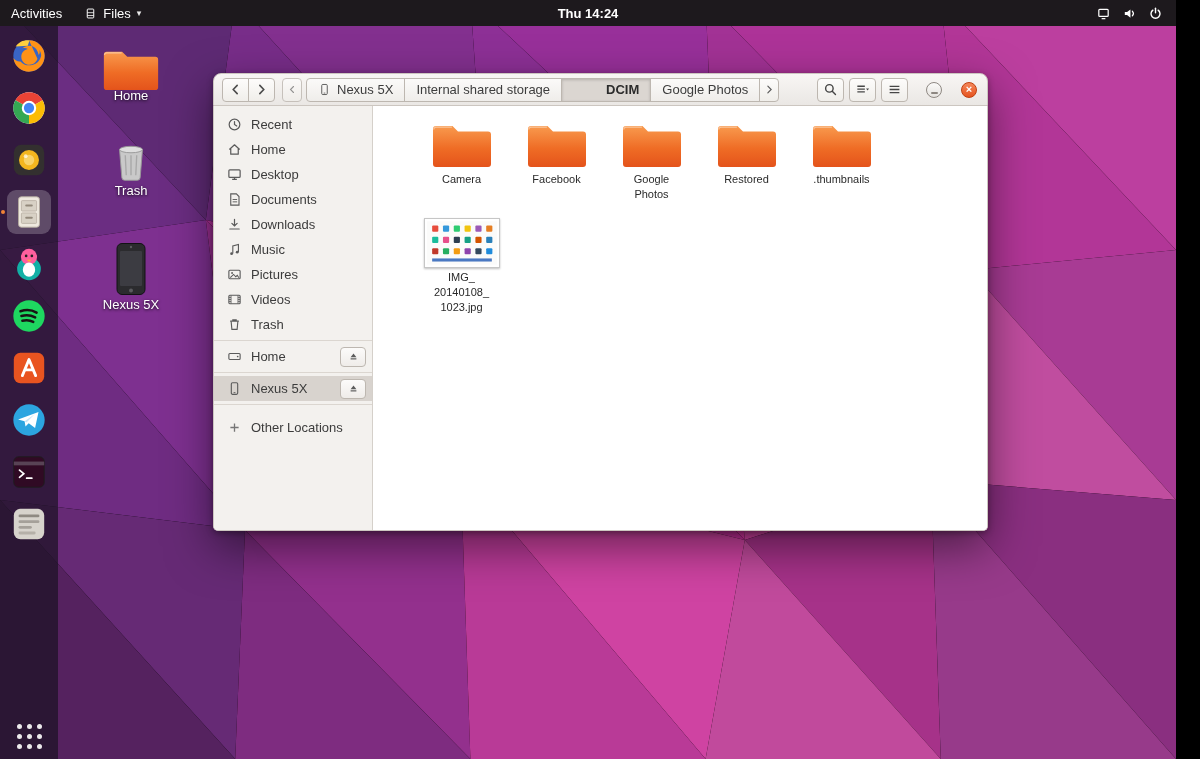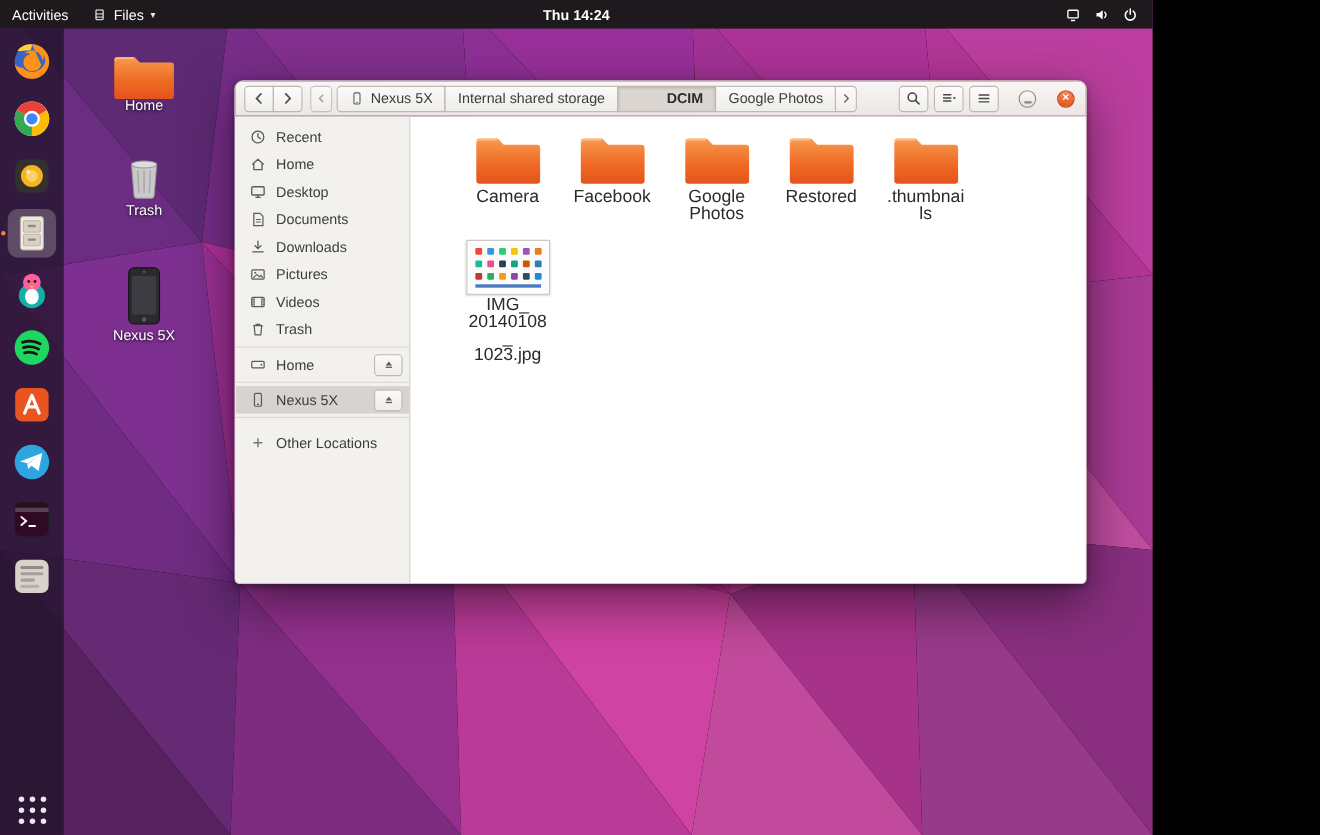--- a/index.html
+++ b/index.html
@@ -1,18 +1,18 @@
 <!DOCTYPE html>
 <html><head>
 <meta charset="utf-8">
 <style>
   *{margin:0;padding:0;box-sizing:border-box;}
   html,body{width:1200px;height:759px;overflow:hidden;}
   body{font-family:"Liberation Sans",sans-serif;background:#000;}
-  #screen{position:relative;width:1048px;height:759px;overflow:hidden;}
+  #screen{position:relative;width:1176px;height:759px;overflow:hidden;}
   #wallpaper{position:absolute;inset:0;width:100%;height:100%;}
 
   
   #topbar{position:absolute;top:0;left:0;width:100%;height:26px;background:#1d191d;color:#fff;
           display:flex;align-items:center;z-index:40;font-size:13px;}
   .tb-item{padding:0 11px;height:100%;display:flex;align-items:center;gap:6px;cursor:pointer;}
   .tb-appicon svg{width:13px;height:13px;display:block;}
   .caret{font-size:9px;opacity:.9;}
   .tb-clock{position:absolute;left:50%;transform:translateX(-50%);font-weight:bold;cursor:pointer;}
   .tb-right{margin-left:auto;display:flex;align-items:center;gap:11px;padding:0 13px;cursor:pointer;}
@@ -89,21 +89,21 @@
              cursor:pointer;padding:0;}
   .eject-btn svg{width:11px;height:11px;display:block;}
   .side-sep{height:1px;background:#dbd6d0;margin:3px 0;flex:0 0 auto;}
   .side-gap{height:7px;flex:0 0 auto;}
 
   
   .content{flex:1;background:#fff;padding:12px 6px 6px 10px;overflow:hidden;}
   .icon-grid{display:flex;flex-wrap:wrap;align-items:flex-start;}
   .cell{width:95px;display:flex;flex-direction:column;align-items:center;margin-bottom:4px;cursor:pointer;padding:2px;}
   .ficon svg{width:62px;height:50px;display:block;}
-  .flabel{margin-top:2px;font-size:16px;color:#2a2a2a;text-align:center;line-height:15px;
+  .flabel{margin-top:2px;font-size:11px;color:#2a2a2a;text-align:center;line-height:15px;
           max-width:72px;overflow-wrap:break-word;}
   #file-grid{display:flex;margin-top:8px;}
   .thumb{width:76px;height:50px;background:#fff;border:1px solid #c6c6c6;box-shadow:0 1px 2px rgba(0,0,0,.25);
          display:flex;align-items:center;justify-content:center;}
   .thumb svg{width:70px;height:44px;display:block;}
 </style>
 </head>
 <body>
 
 <svg width="0" height="0" style="position:absolute">
@@ -423,20 +423,30 @@
               <svg viewBox="0 0 16 16">
                 <path d="M8 2.5v6.8M5.2 6.8 8 9.6l2.8-2.8" fill="none" stroke="#5b5b5b" stroke-width="1.3" stroke-linecap="round"></path>
                 <path d="M3 12.8h10" stroke="#5b5b5b" stroke-width="1.3" stroke-linecap="round"></path>
               </svg>
             </span>
             <span class="slabel">Downloads</span>
           </div>
           <div class="side-row">
             <span class="sicon">
               <svg viewBox="0 0 16 16">
+                <path d="M6.2 12.3V4.2l6-1.5v8" fill="none" stroke="#5b5b5b" stroke-width="1.2"></path>
+                <circle cx="4.9" cy="12.4" r="1.5" fill="#5b5b5b"></circle>
+                <circle cx="10.9" cy="10.8" r="1.5" fill="#5b5b5b"></circle>
+              </svg>
+            </span>
+            <span class="slabel">Music</span>
+          </div>
+          <div class="side-row">
+            <span class="sicon">
+              <svg viewBox="0 0 16 16">
                 <rect x="2" y="3.5" width="12" height="9" rx="1" fill="none" stroke="#5b5b5b" stroke-width="1.2"></rect>
                 <circle cx="5.4" cy="6.4" r="1" fill="#5b5b5b"></circle>
                 <path d="M3.5 11.4 7 8l2.4 2.4L11 8.9l1.7 2.5" fill="none" stroke="#5b5b5b" stroke-width="1.1"></path>
               </svg>
             </span>
             <span class="slabel">Pictures</span>
           </div>
           <div class="side-row">
             <span class="sicon">
               <svg viewBox="0 0 16 16">

